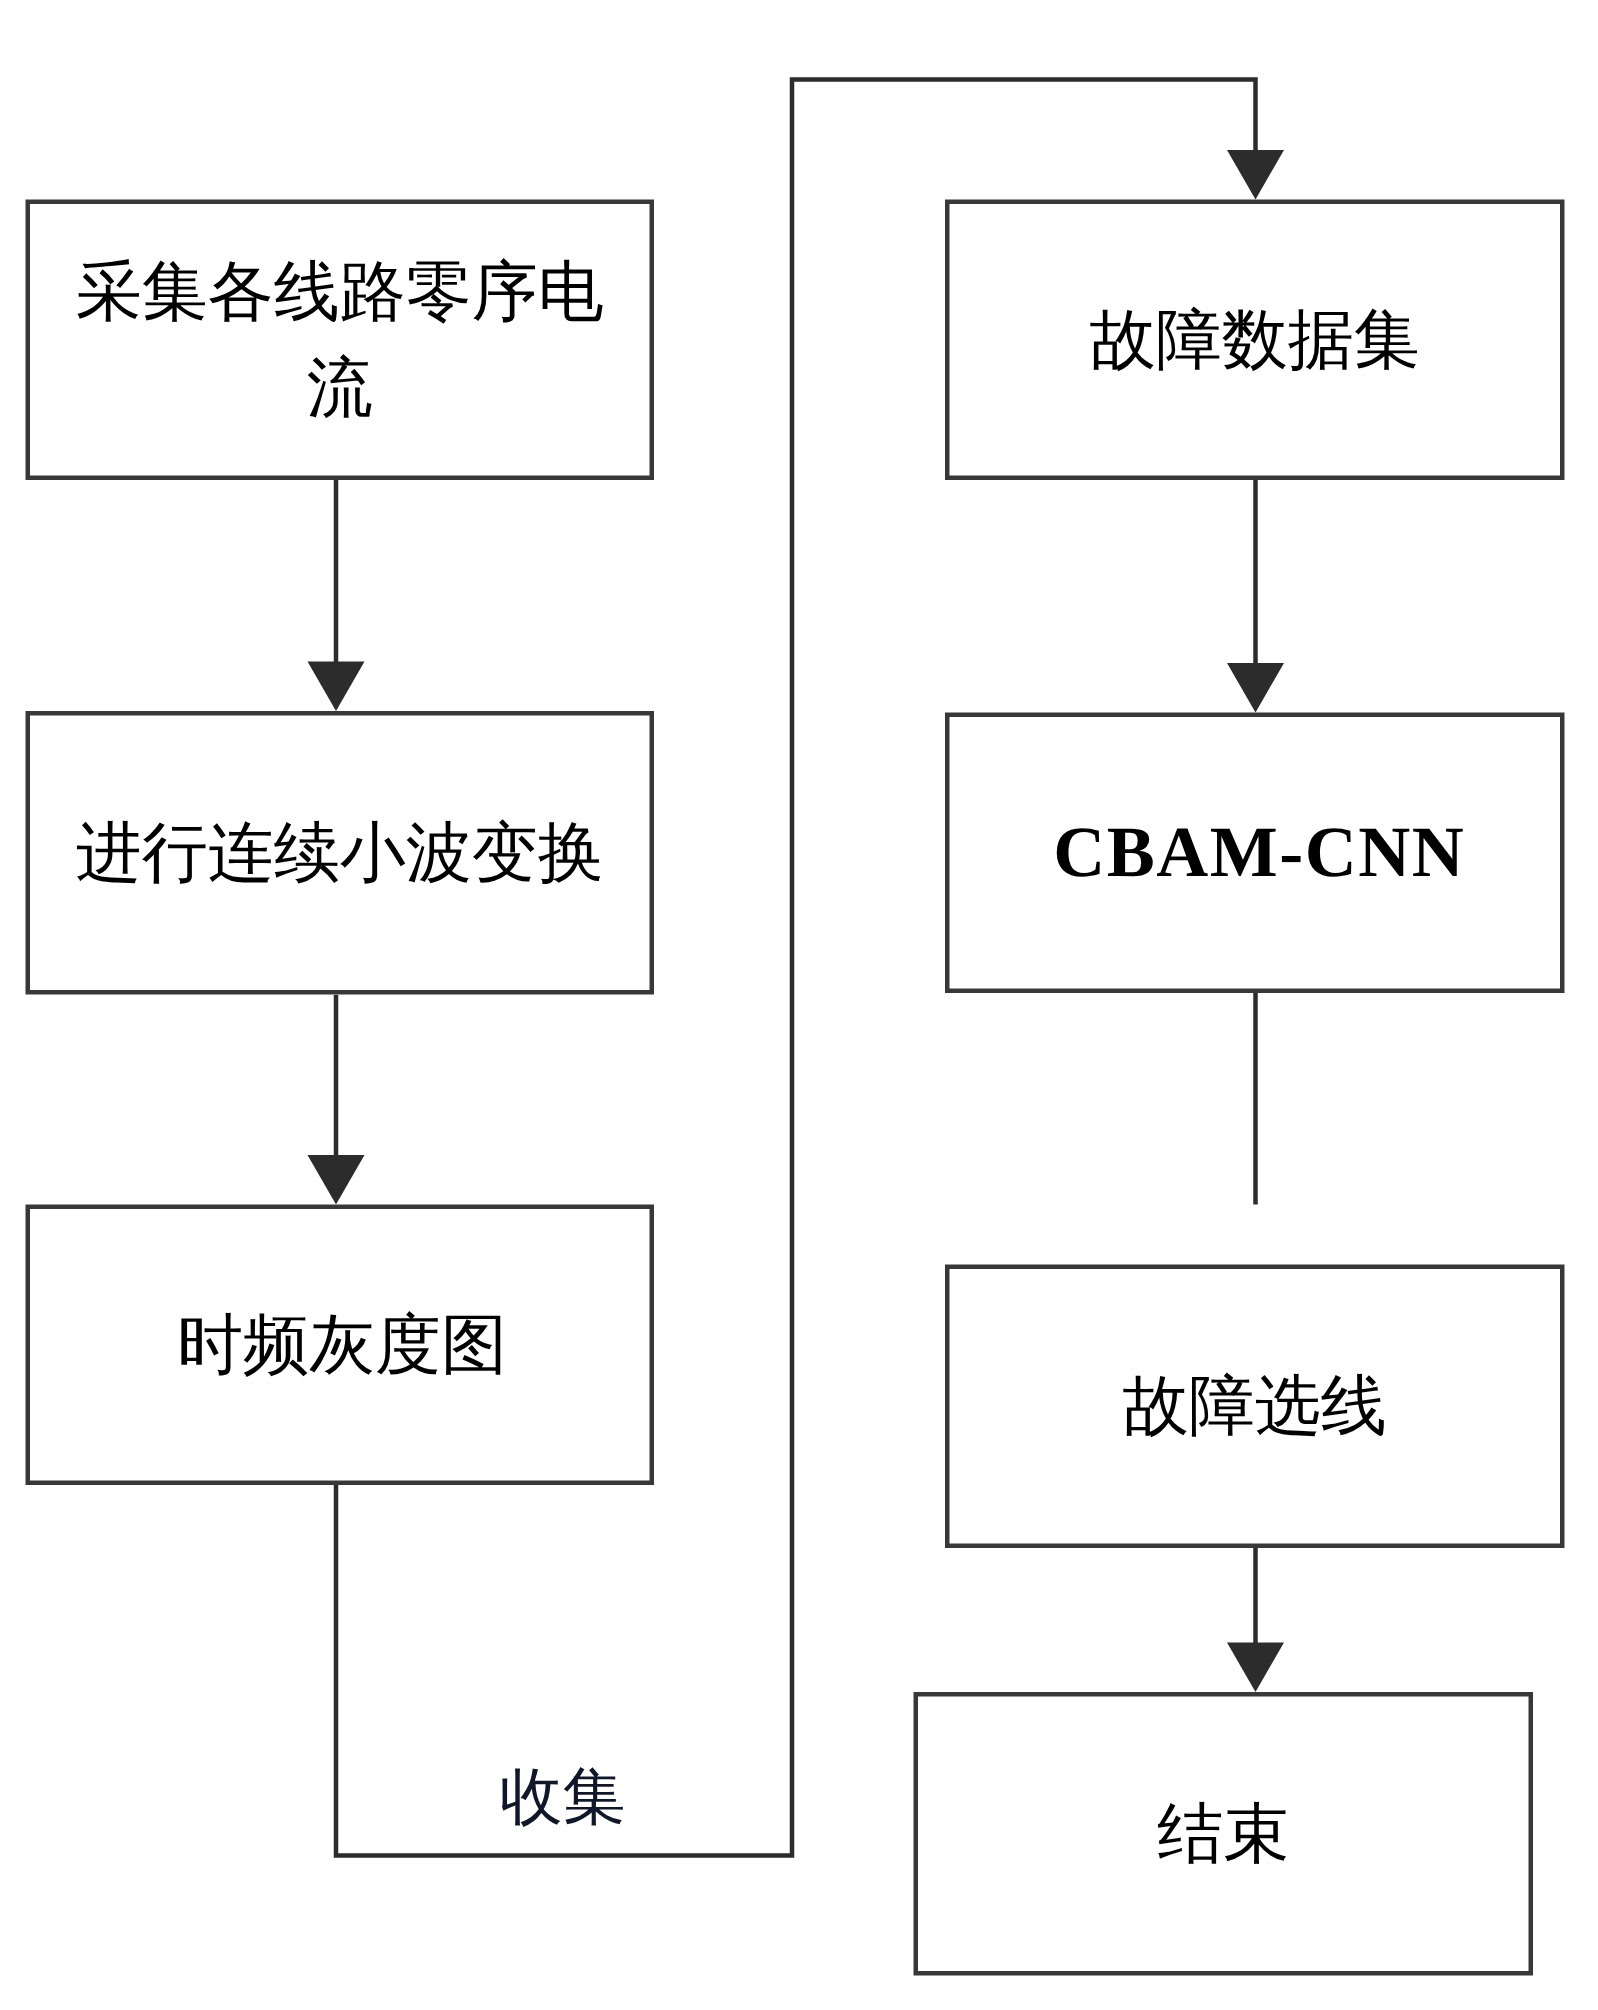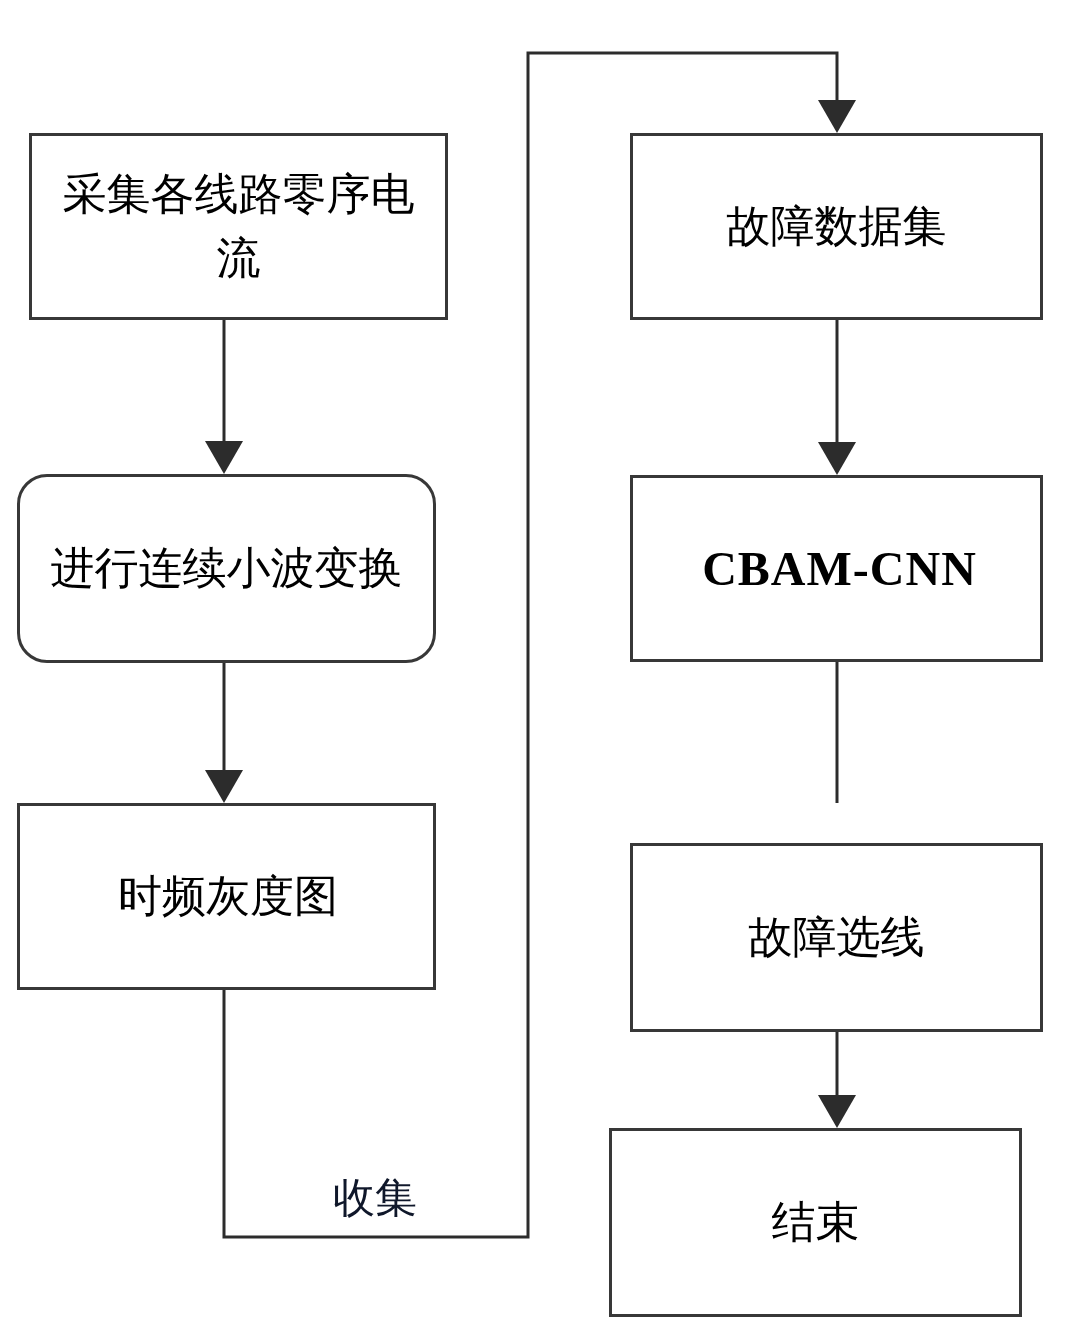--- a/index.html
+++ b/index.html
@@ -72,25 +72,25 @@
 
     <line x1="837" y1="320" x2="837" y2="445" stroke="#2c2c2c" stroke-width="3"></line>
     <polygon points="818,442 856,442 837,475" fill="#2c2c2c"></polygon>
 
     <line x1="837" y1="662" x2="837" y2="803" stroke="#2c2c2c" stroke-width="3"></line>
 
     <line x1="837" y1="992" x2="837" y2="1098" stroke="#2c2c2c" stroke-width="3"></line>
     <polygon points="818,1095 856,1095 837,1128" fill="#2c2c2c"></polygon>
   </svg>
 
-  <div class="node" style="left:17px; top:133px; width:419px; height:187px;margin-left:12px;">
+  <div class="node" style="left:17px; top:133px; width:419px; height:187px;">
     <span class="label">采集各线路零序电流</span>
   </div>
 
-  <div class="node" style="left:17px; top:474px; width:419px; height:189px;border-radius:30px;">
+  <div class="node" style="left:17px; top:474px; width:419px; height:189px;">
     <span class="label">进行连续小波变换</span>
   </div>
 
   <div class="node" style="left:17px; top:803px; width:419px; height:187px;padding-left:17px;">
     <span class="label">时频灰度图</span>
   </div>
 
   <div class="node" style="left:630px; top:133px; width:413px; height:187px;">
     <span class="label">故障数据集</span>
   </div>

